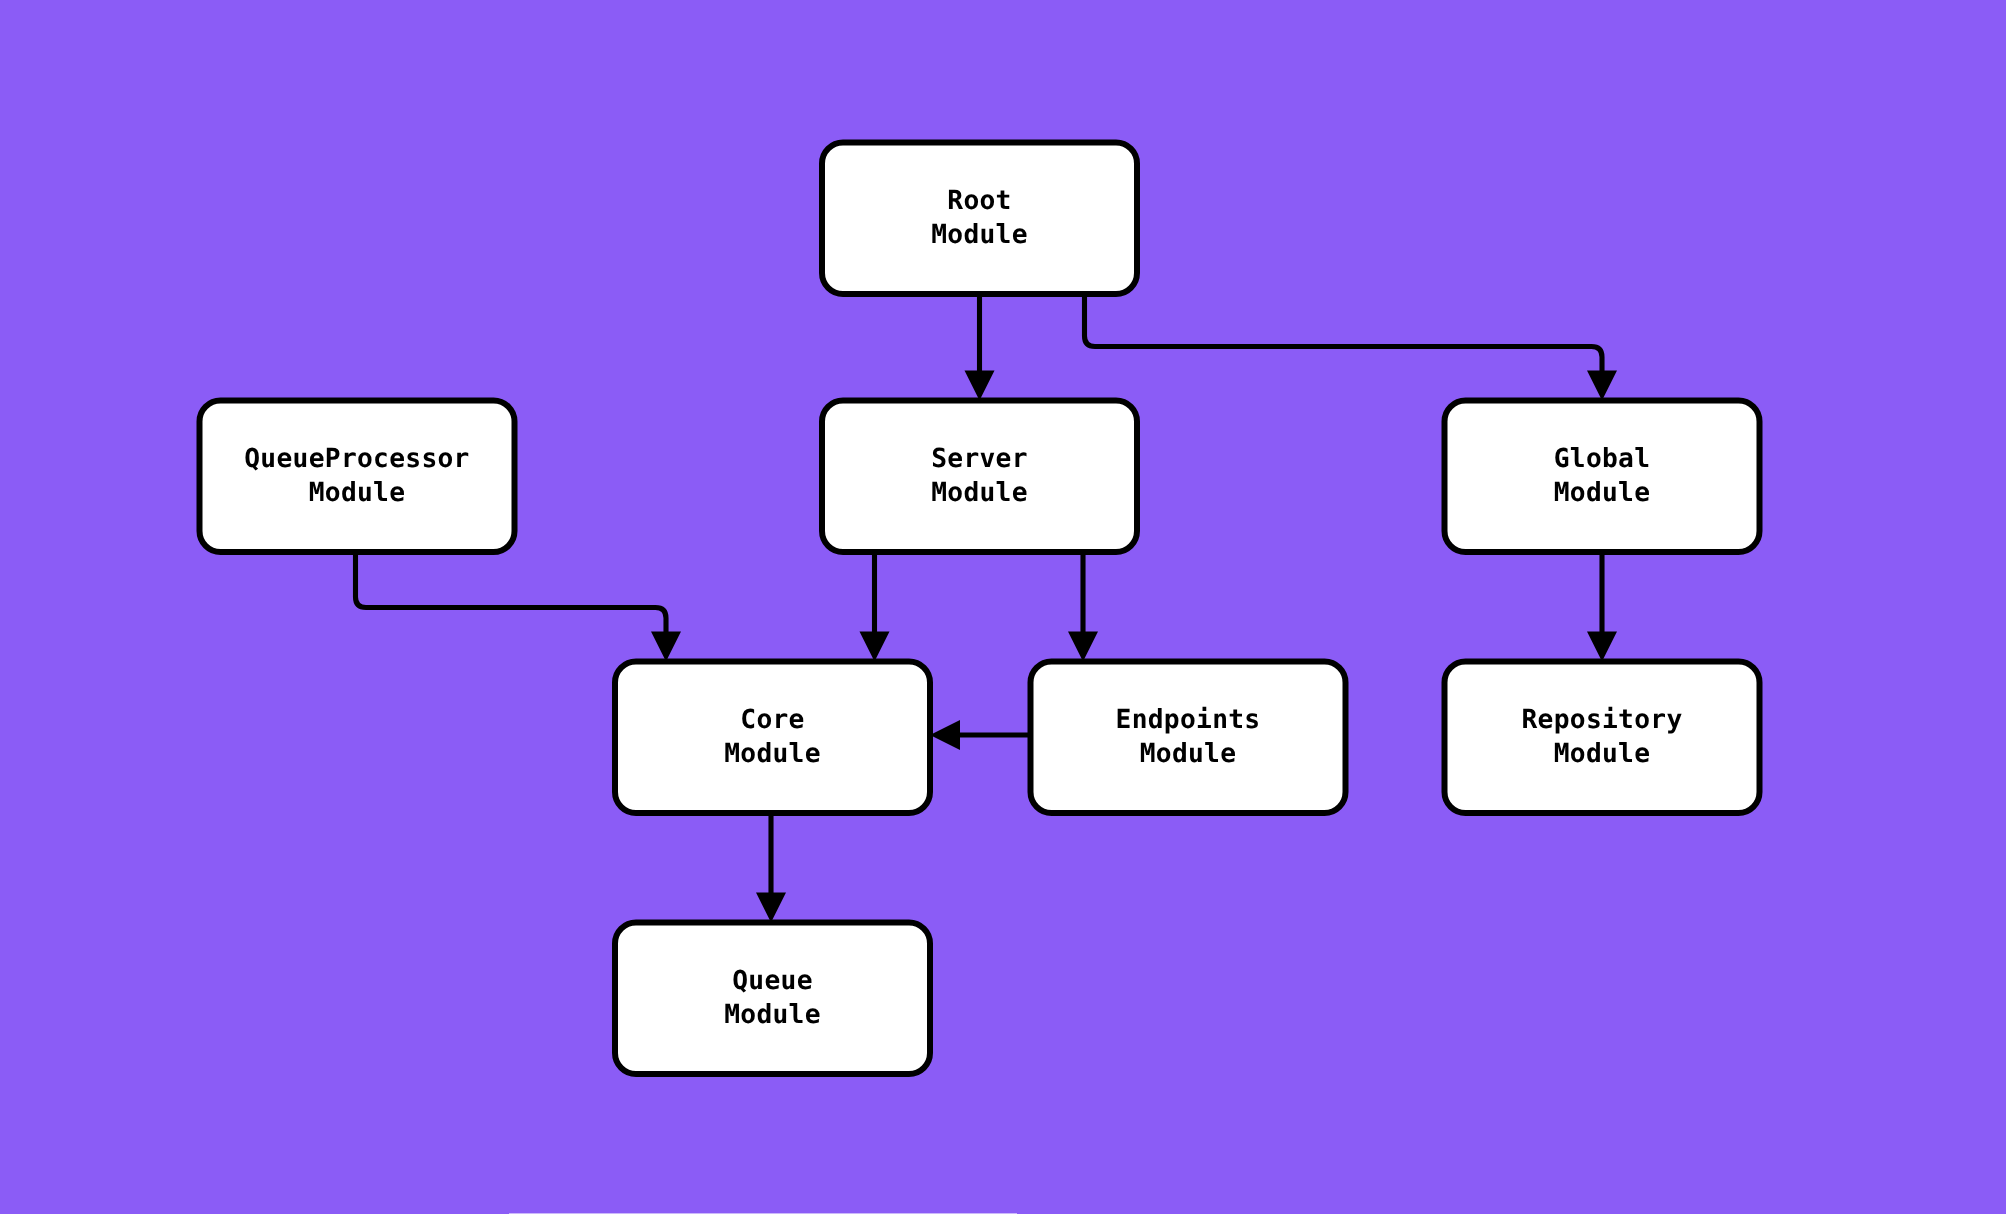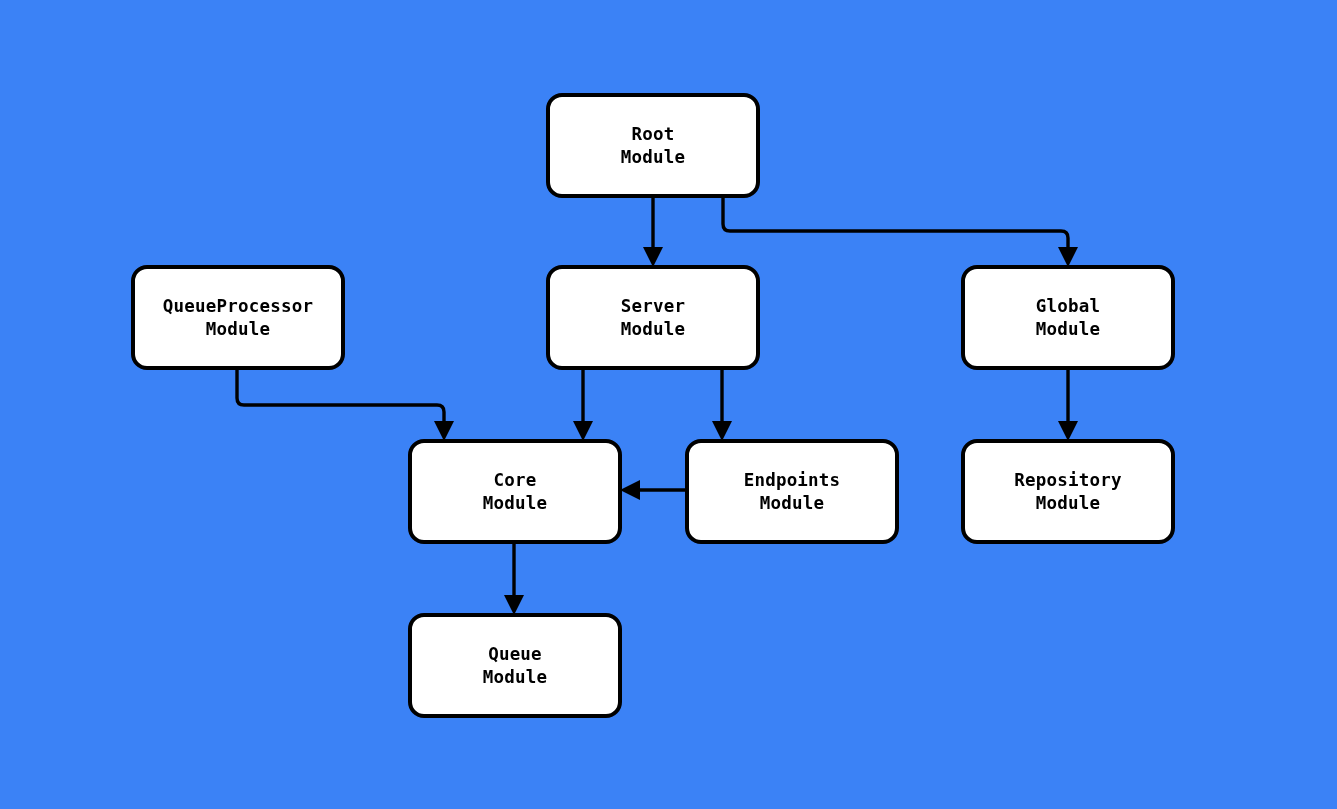--- a/index.html
+++ b/index.html
@@ -11,21 +11,21 @@
   body {
     width: 1337px;
     height: 809px;
     overflow: hidden;
     font-family: "DejaVu Sans Mono", "Liberation Mono", monospace;
   }
   #diagram-root {
     position: relative;
     width: 1337px;
     height: 809px;
-    background: #3b82f6;
+    background: #8b5cf6;
   }
   svg#diagram-canvas {
     display: block;
     width: 1337px;
     height: 809px;
   }
   .node-shape {
     fill: #ffffff;
     stroke: #000000;
     stroke-width: 4;

